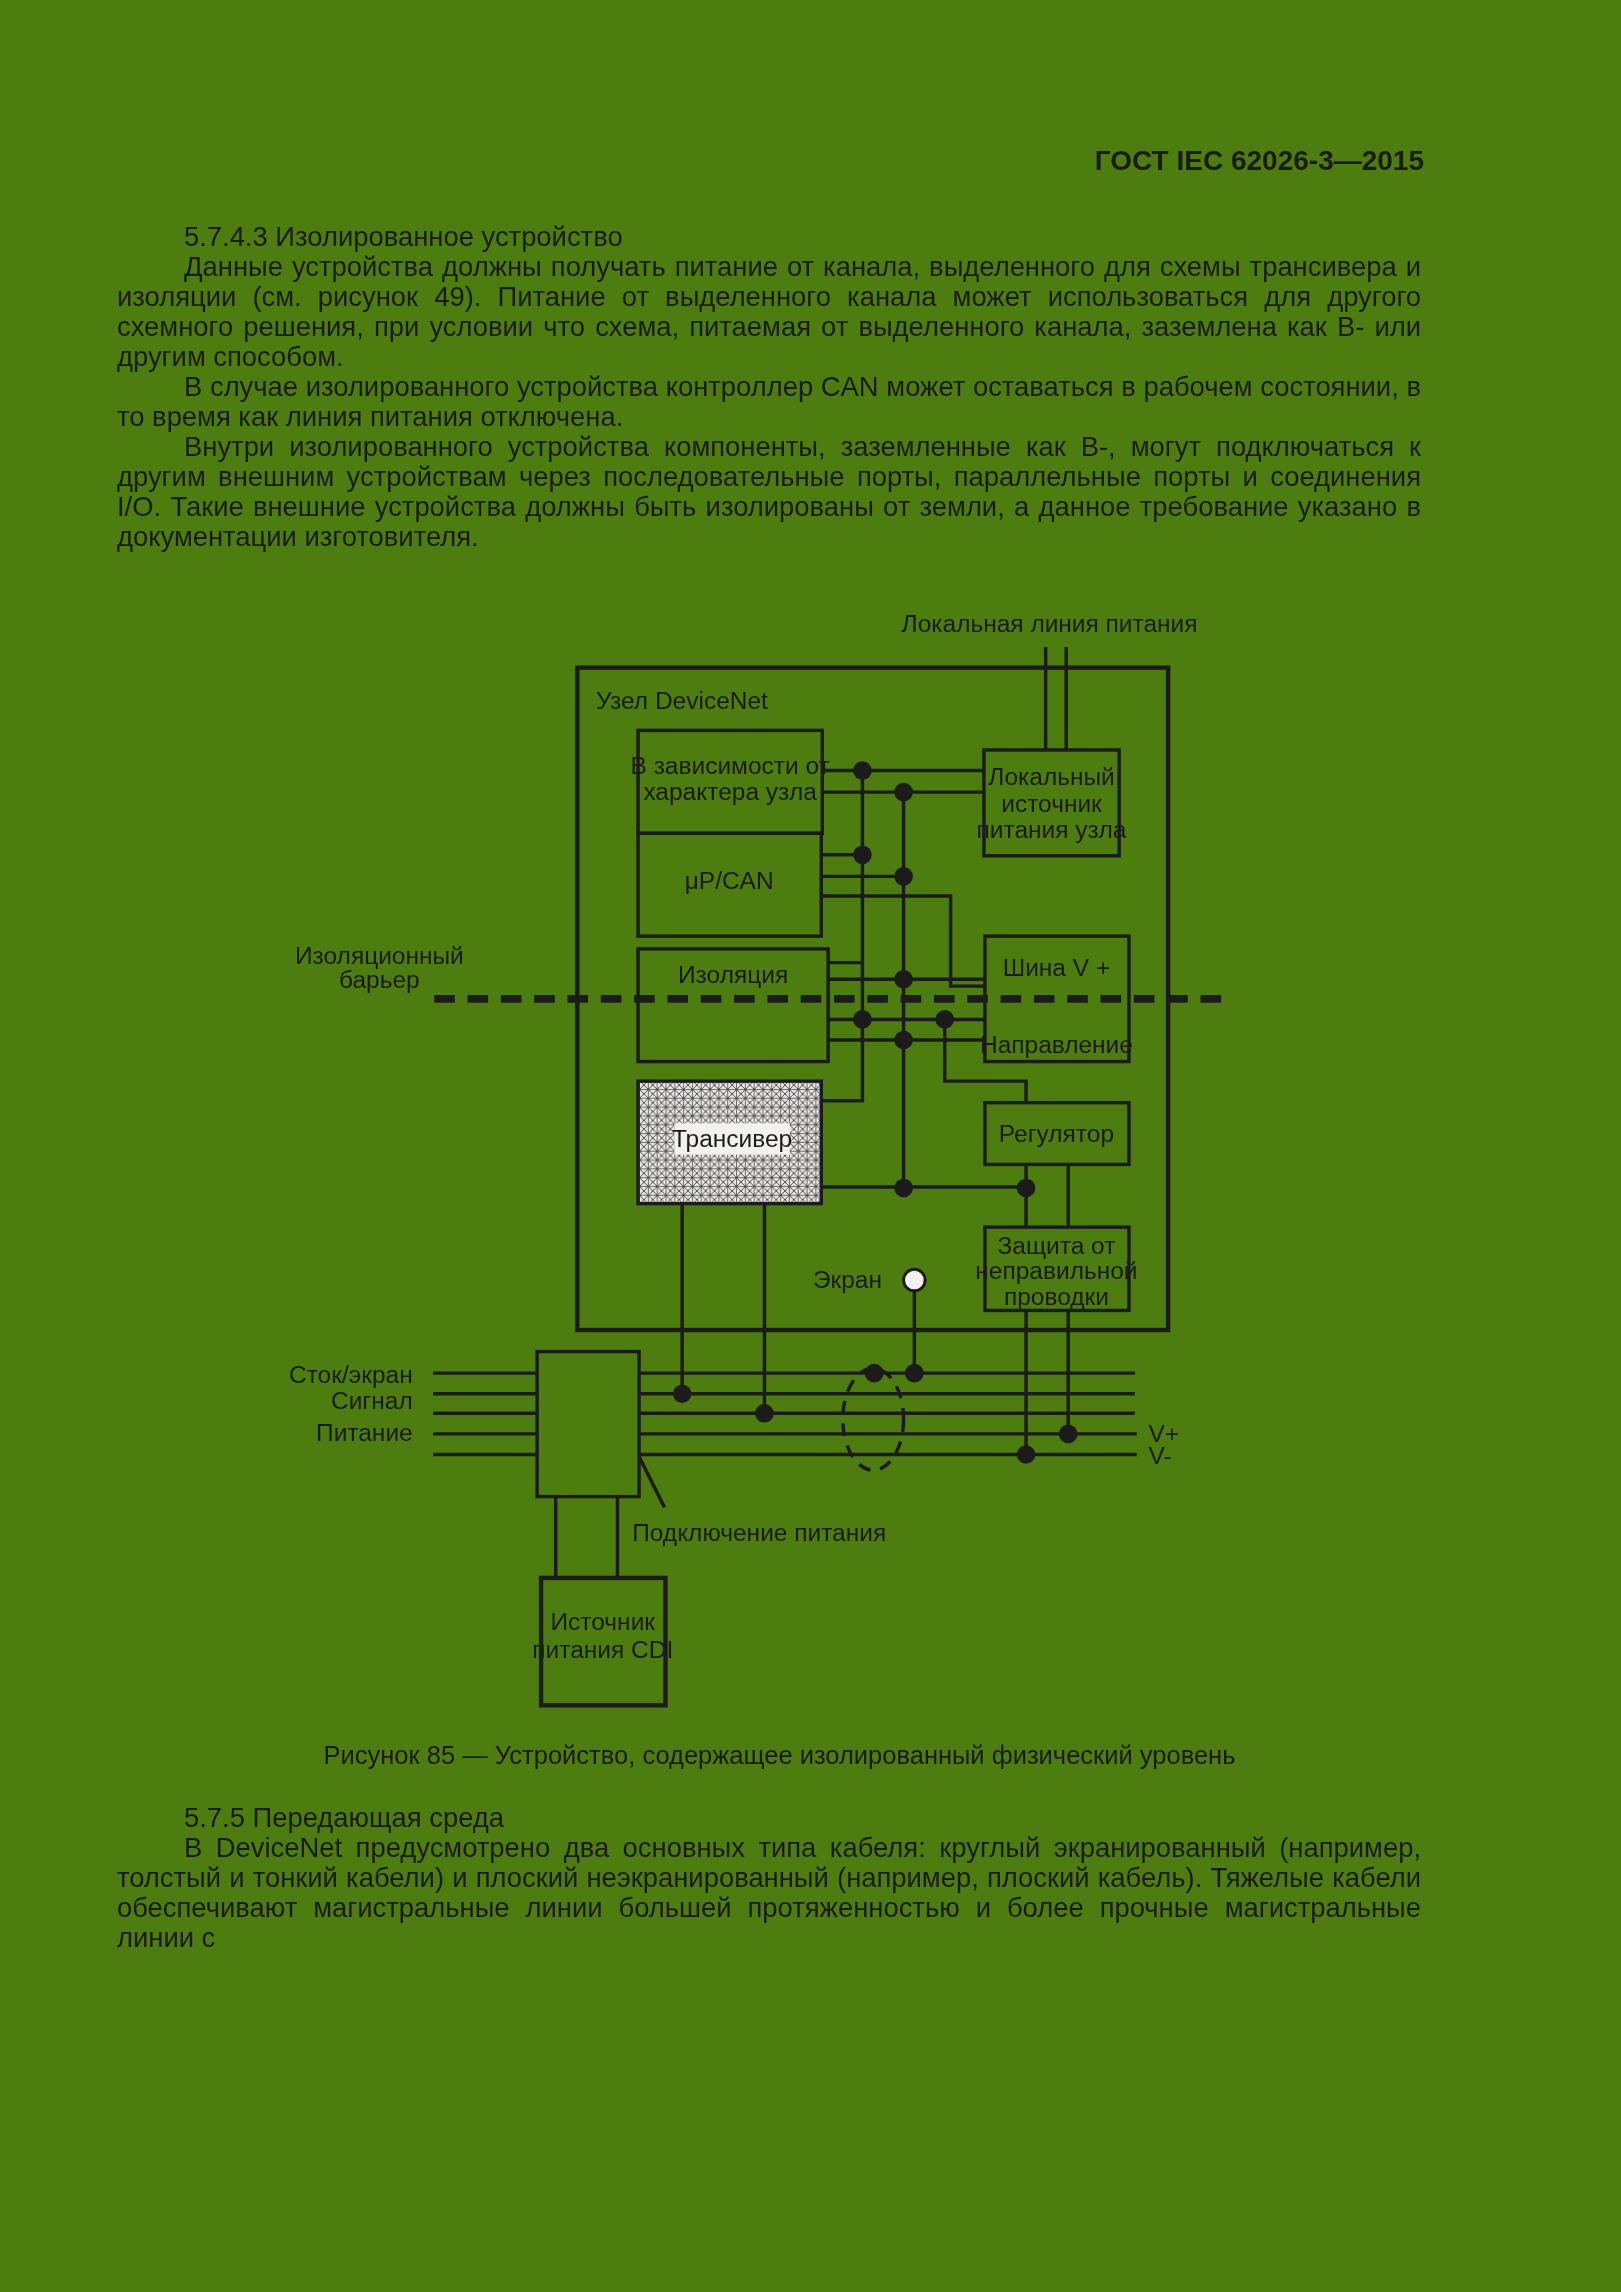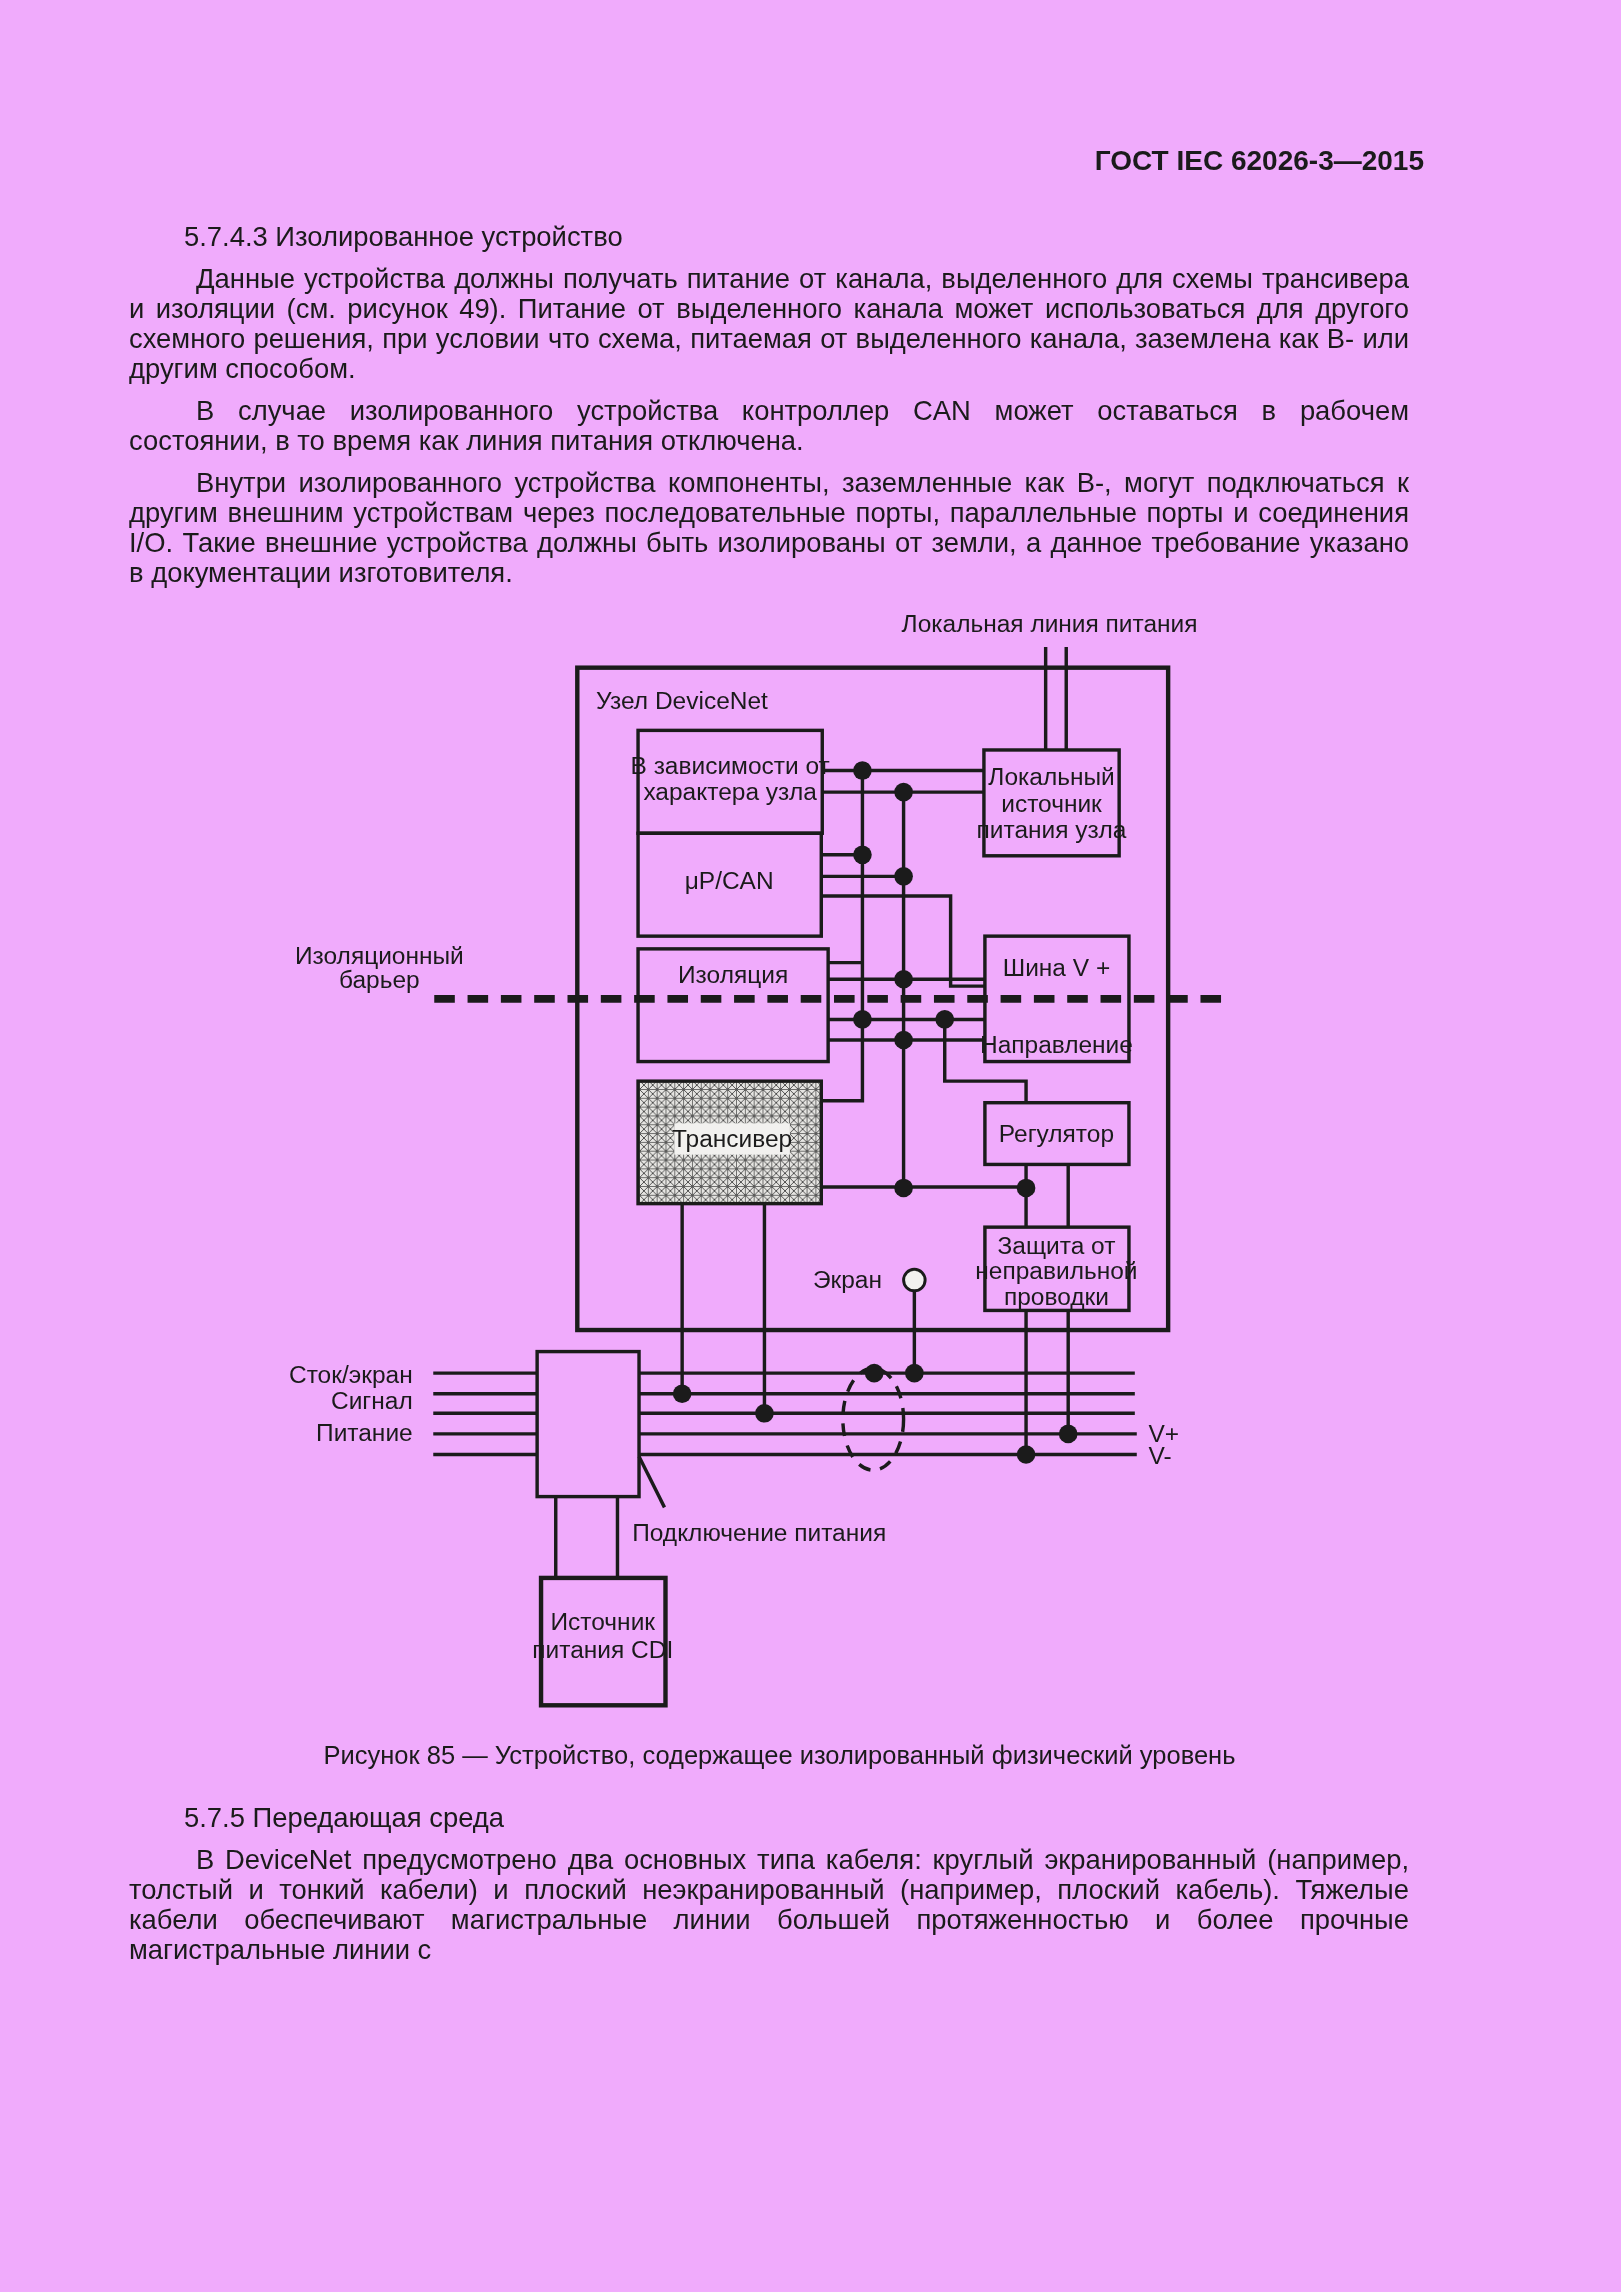--- a/index.html
+++ b/index.html
@@ -1,34 +1,34 @@
 <!DOCTYPE html>
 <html><head>
 <meta charset="utf-8">
 <style>
   html,body{margin:0;padding:0;background:#d8d8d6;}
   .page{
     position:relative;
     width:1621px;height:2293px;
-    background:#f0abfc;
+    background:#4d7c0f;
     font-family:"Liberation Sans", sans-serif;
     color:#1b1b1b;
     overflow:hidden;
   }
   .hdr{
     position:absolute; top:145px; left:0; right:197px;
     text-align:right; font-weight:bold; font-size:28px;
   }
   .textblock{
     position:absolute; left:117px; width:1304px;
     font-size:27.4px; line-height:30px; text-align:justify;
   }
   .tb-top{ top:222px; }
   .tb-bottom{ top:1803px; }
-  .textblock p{ margin:12px; text-indent:67px; }
+  .textblock p{ margin:0; text-indent:67px; }
   .textblock h3{ margin:0; text-indent:67px; font-size:27.4px; font-weight:normal; }
   .caption{
     position:absolute; top:1741px; left:108px; width:1343px;
     text-align:center; font-size:25.5px;
   }
   .pagenum{
     position:absolute; top:2068px; left:0; right:193px;
     text-align:right; font-size:26.5px;
   }
   svg.fig{ position:absolute; left:0; top:603px; }

